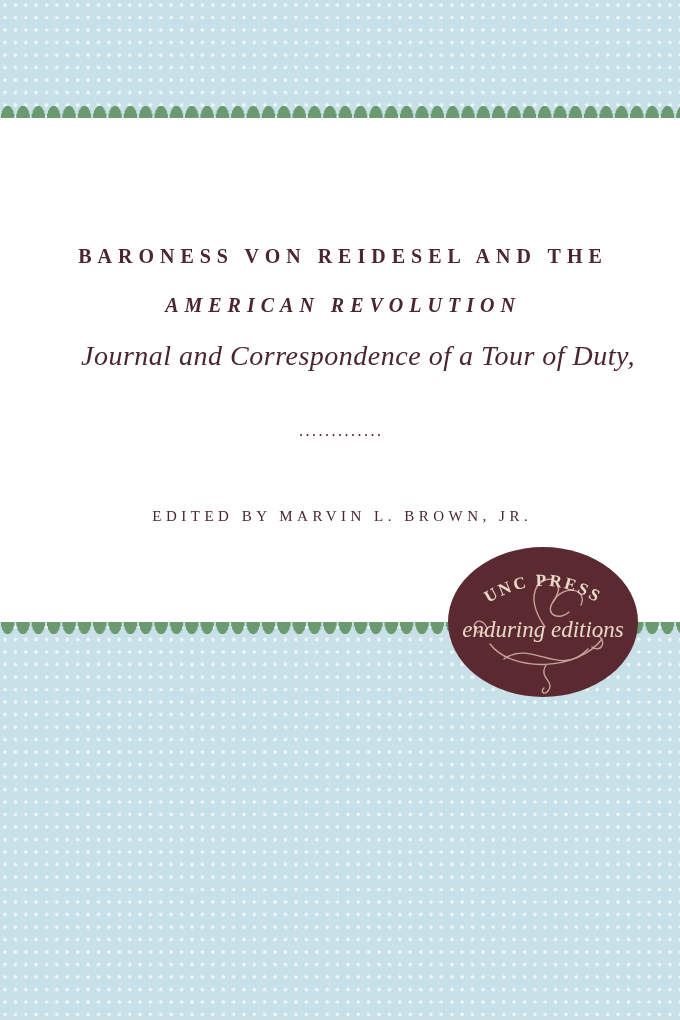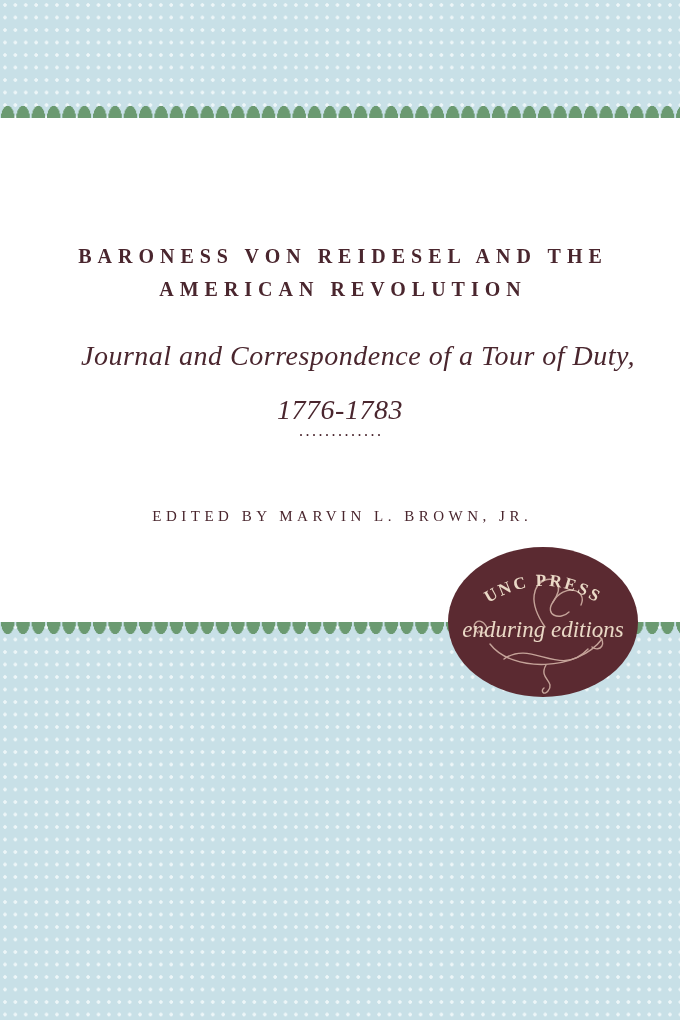--- a/index.html
+++ b/index.html
@@ -40,21 +40,21 @@
   }
 
   
   .titletext { position: absolute; left: 0; width: 680px; text-align: center; color: #4a262e; }
 
   .title-line {
     top: 0; font-size: 20px; font-weight: bold; letter-spacing: 6px;
     text-indent: 6px; white-space: nowrap;
   }
   .title-1 { position: absolute; top: 245px; }
-  .title-2 { position: absolute; top: 278px; }
+  .title-2 { position: absolute; top: 294px; font-style: italic; }
 
   .subtitle-line {
     font-style: italic; font-size: 28px; letter-spacing: 0.5px; white-space: nowrap;
   }
   .subtitle-1 { position: absolute; top: 340px; padding-left: 18px; }
   .subtitle-2 { position: absolute; top: 394px; }
 
   .dot-separator {
     position: absolute; top: 428px; font-size: 12px; letter-spacing: 2.5px;
     text-indent: 2.5px; font-weight: bold;
@@ -80,21 +80,20 @@
   <div class="band-top dotted">
     <div class="scallop-up"></div>
   </div>
 
   <div class="band-middle"></div>
 
   <div class="titletext title-line title-1">BARONESS VON REIDESEL AND THE</div>
   <div class="titletext title-line title-2">AMERICAN REVOLUTION</div>
 
   <div class="titletext subtitle-line subtitle-1">Journal and Correspondence of a Tour of Duty,</div>
-  <div class="titletext subtitle-line subtitle-2">1776-1783</div>
 
   <div class="titletext dot-separator">·············</div>
 
   <div class="titletext edited-by">EDITED BY MARVIN L. BROWN, JR.</div>
 
   <div class="band-bottom dotted">
     <div class="scallop-down"></div>
   </div>
 
   <svg class="emblem" viewBox="0 0 190 150" xmlns="http://www.w3.org/2000/svg">

